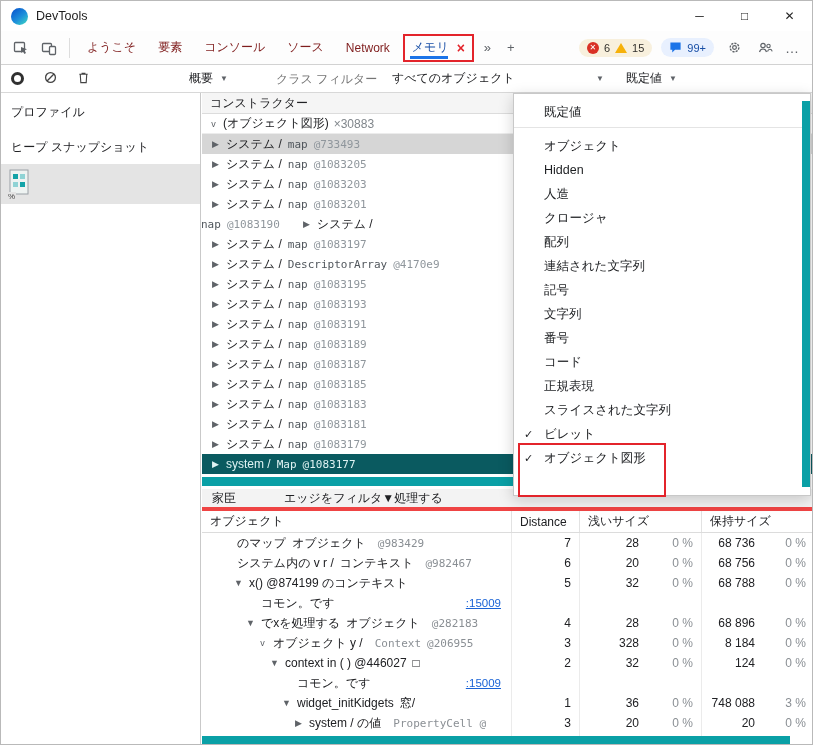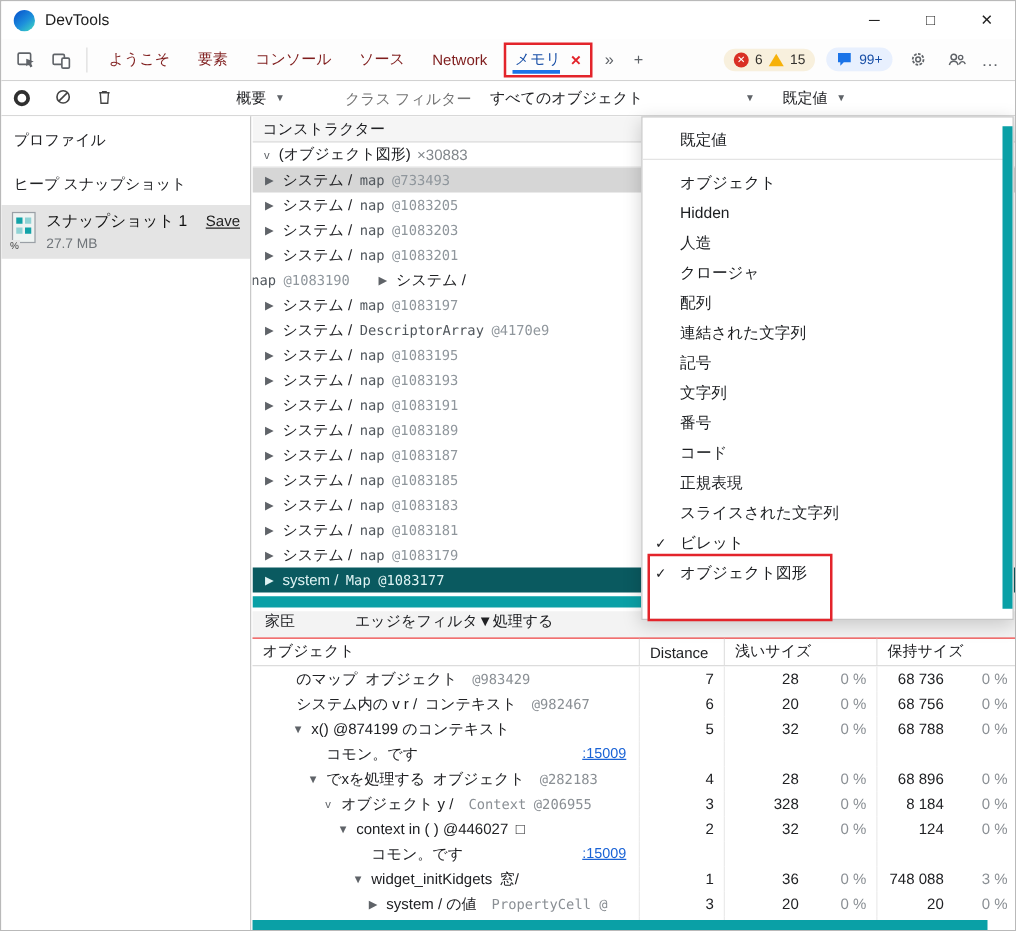--- a/index.html
+++ b/index.html
@@ -77,21 +77,21 @@
 
   
   .menu { position: absolute; left: 512px; top: 92px; right: 1px; height: 403px; background: #fff; border: 1px solid #c8c8c8; box-shadow: 0 4px 14px rgba(0,0,0,.18); z-index: 50; padding-top: 4px; }
   .menu-item { position: relative; height: 24px; display: flex; align-items: center; padding-left: 30px; font-size: 12.5px; color: #1c1e21; }
   .menu-item .check { position: absolute; left: 10px; font-size: 11px; color: #202124; }
   .menu-item.header { height: 30px; border-bottom: 1px solid #e4e4e4; margin-bottom: 6px; }
   .menu-redbox { position: absolute; left: 4px; top: 349px; width: 148px; height: 54px; border: 2px solid #e3242b; pointer-events: none; z-index: 55; }
 
   
   .retainers { position: absolute; left: 201px; top: 488px; right: 0; bottom: 0; background: #fff; }
-  .r-bar { height: 22px; background: #f3f3f3; border-bottom: 1px solid #ef4444; display: flex; align-items: flex-start; gap: 48px; padding: 0 10px; }
+  .r-bar { height: 22px; background: #f3f3f3; border-bottom: 4px solid #ef4444; display: flex; align-items: flex-end; gap: 48px; padding: 0 10px; }
   .r-head { display: grid; grid-template-columns: 310px 68px 122px 112px; height: 22px; border-bottom: 1px solid #dcdcdc; align-items: stretch; }
   .r-head > div { padding: 0 8px; display: flex; align-items: center; border-right: 1px solid #e2e2e2; color: #202124; }
   .r-head > div:last-child { border-right: none; }
   .r-rows { position: relative; height: 205px; overflow: hidden; }
   .r-row { display: grid; grid-template-columns: 310px 68px 67px 55px 61px 51px; height: 20px; align-items: stretch; }
   .r-obj { display: flex; align-items: center; gap: 6px; padding-left: 8px; border-right: 1px solid #ebebeb; overflow: hidden; white-space: nowrap; }
   .r-suffix { color: #202124; }
   .r-mono, .r-id { color: #8a8f94; }
   .r-link { margin-left: auto; padding-right: 10px; color: #1a63d6; text-decoration: underline; font-size: 11.5px; }
   .r-link:empty { display: none; }
@@ -235,27 +235,20 @@
       <span class="snap-icon">
         <svg width="20" height="26" viewBox="0 0 20 26">
             <rect x="1" y="1" width="18" height="24" fill="#eef3f2" stroke="#9aa0a6"></rect>
             <rect x="4" y="5" width="5" height="5" fill="#12a3a8"></rect>
             <rect x="11" y="5" width="5" height="5" fill="#8fd3d5"></rect>
             <rect x="4" y="13" width="5" height="5" fill="#8fd3d5"></rect>
             <rect x="11" y="13" width="5" height="5" fill="#12a3a8"></rect>
           </svg>
         <span class="snap-pct">%</span>
       </span>
-      <span class="snap-body">
-        <span class="snap-title-row">
-          <span>スナップショット 1</span>
-          <span class="save-link">Save</span>
-        </span>
-        <div class="snap-size">27.7 MB</div>
-      </span>
     </div>
   </div>
 
   <div class="constructors">
     <div class="c-header">コンストラクター</div>
     <div class="c-root">
       <span class="arrow">v</span>
       <span>(オブジェクト図形)</span>
       <span class="c-count">×30883</span>
     </div>

